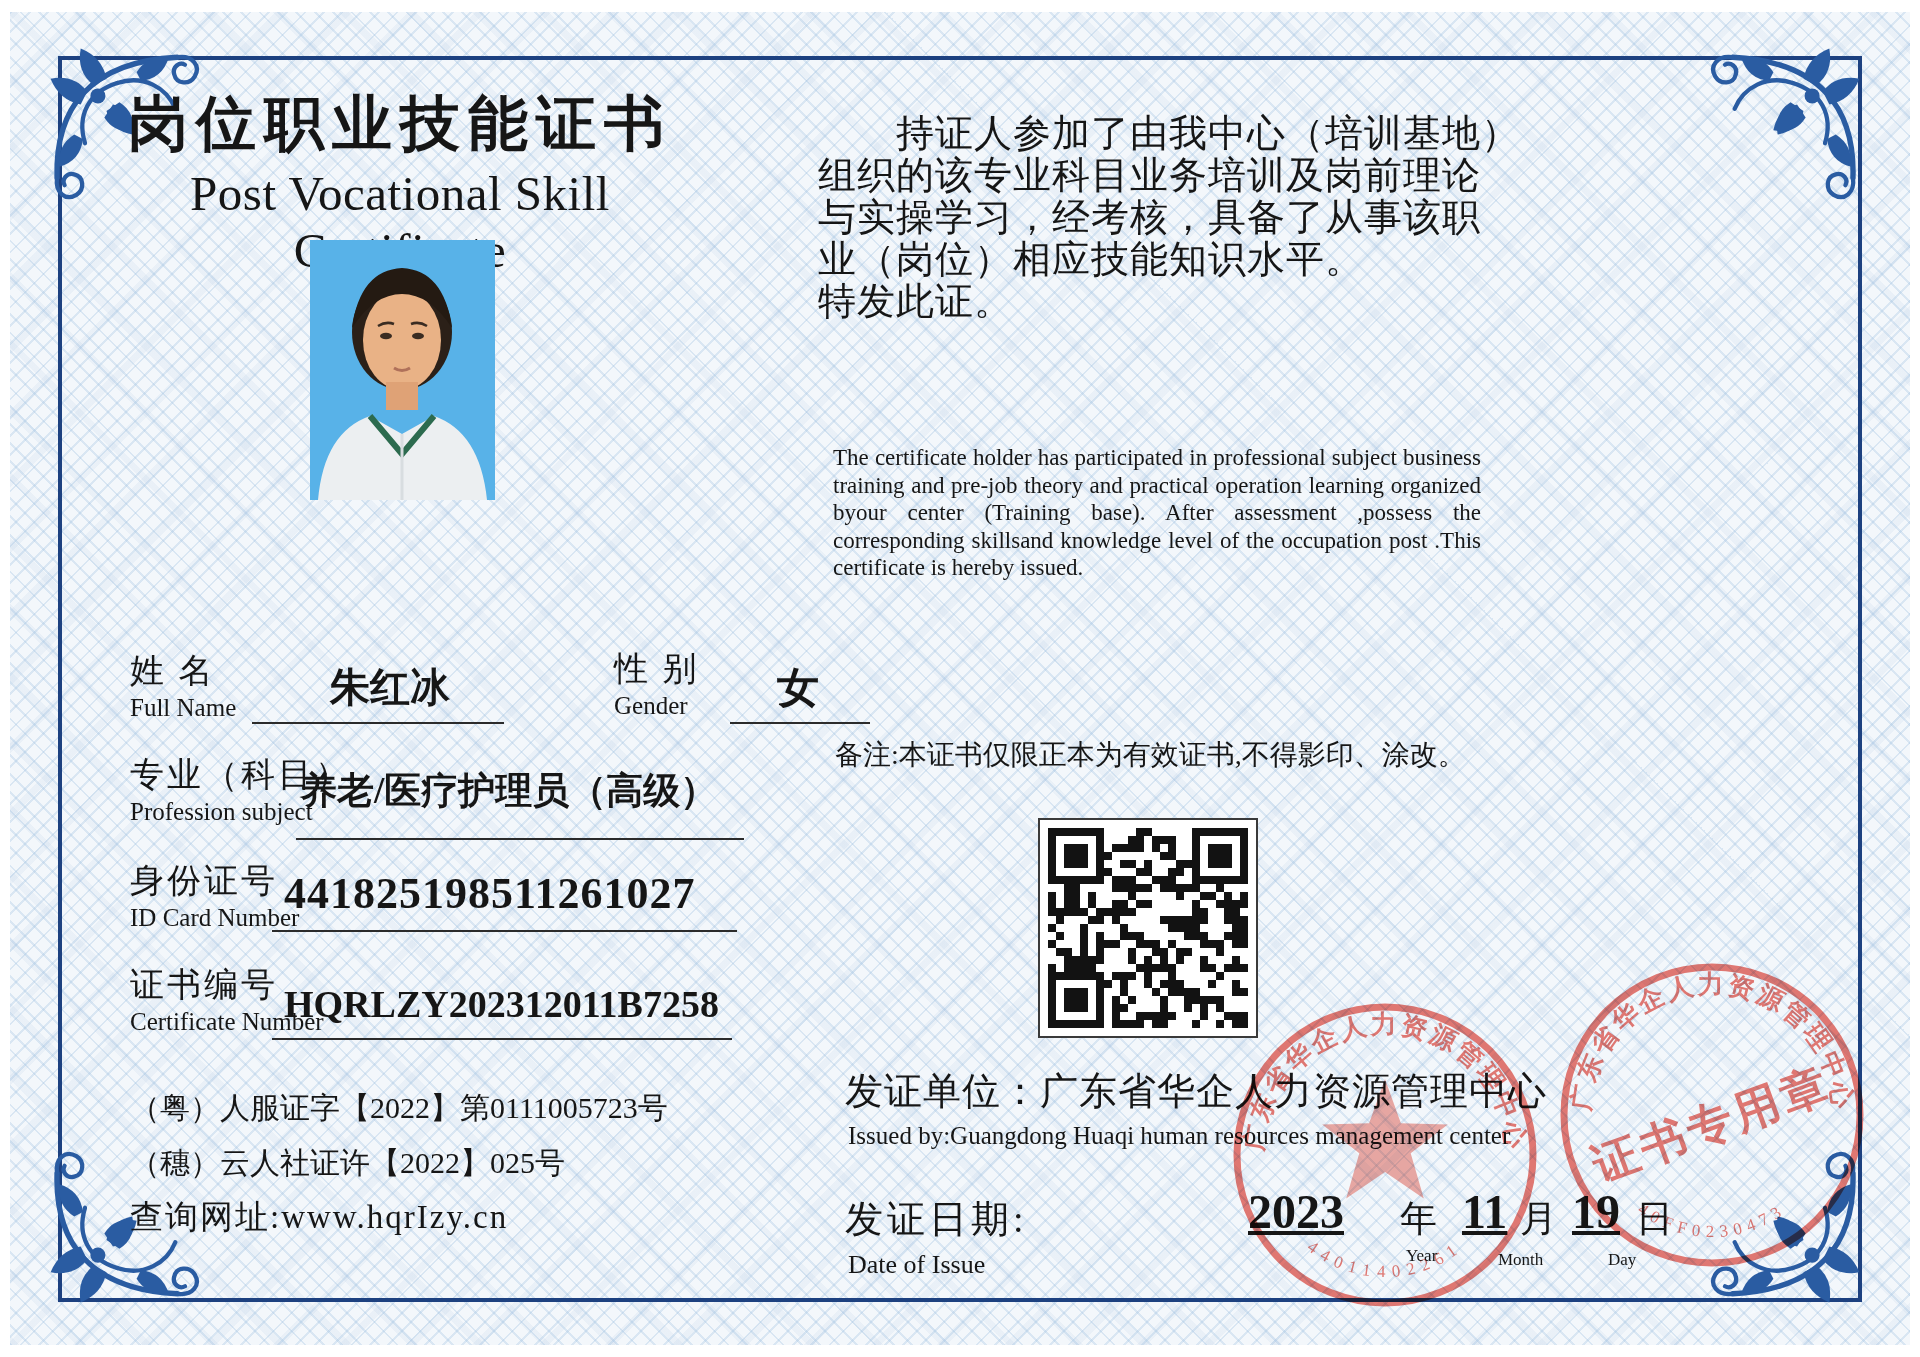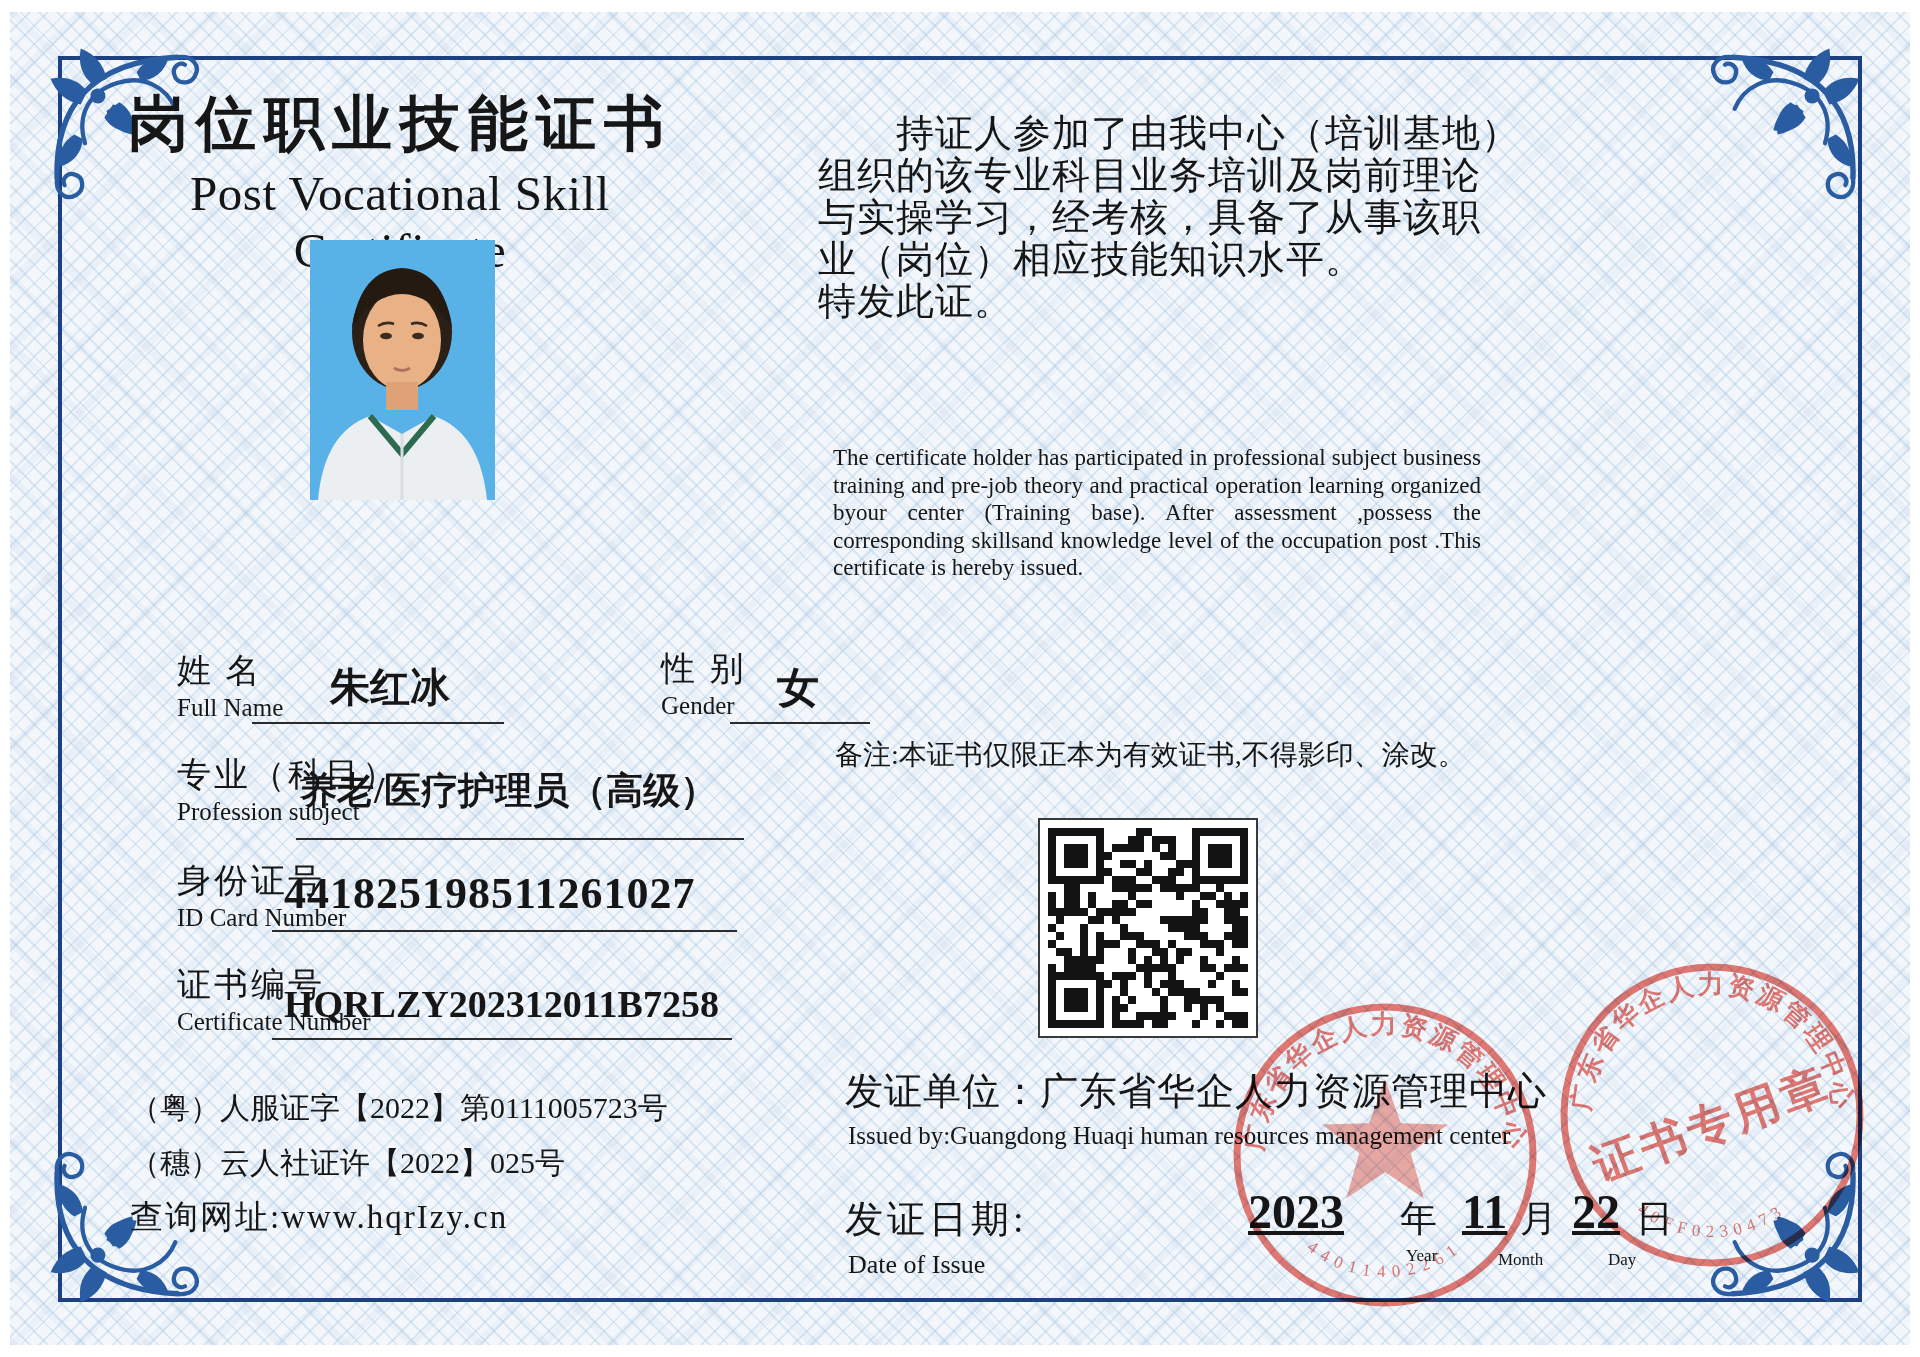--- a/index.html
+++ b/index.html
@@ -5,21 +5,21 @@
   html,body{margin:0;padding:0;background:#e9e9e9;}
   .page{position:relative;width:1920px;height:1357px;background:#ffffff;overflow:hidden;
         font-family:"Liberation Serif","DejaVu Serif",serif;color:#161616;}
   .bg{position:absolute;left:10px;top:12px;right:10px;bottom:12px;background-color:#f3f7fb;
       background-image:
         repeating-linear-gradient(45deg, rgba(158,192,224,.30) 0 2px, transparent 2px 13px),
         repeating-linear-gradient(135deg, rgba(158,192,224,.30) 0 2px, transparent 2px 13px),
         repeating-linear-gradient(45deg, rgba(120,160,205,.08) 0 7px, transparent 7px 47px),
         repeating-linear-gradient(135deg, rgba(120,160,205,.08) 0 7px, transparent 7px 47px);}
   .frame{position:absolute;left:58px;top:56px;width:1796px;height:1238px;border:4px solid #1d4180;}
-  .abs{position:absolute;margin-left:47px;}
+  .abs{position:absolute;}
   .corner{position:absolute;width:172px;height:172px;}
   .corner.tl{left:42px;top:40px;}
   .corner.tr{right:52px;top:40px;transform:scaleX(-1);}
   .corner.bl{left:42px;bottom:46px;transform:scaleY(-1);}
   .corner.br{right:52px;bottom:46px;transform:scale(-1,-1);}
   .title-block{position:absolute;left:118px;top:84px;width:564px;text-align:center;}
   .title-zh{font-size:60px;font-weight:700;letter-spacing:8px;}
   .title-en{font-size:49px;letter-spacing:.5px;}
   .lbl .zh{font-size:34px;letter-spacing:3px;white-space:nowrap;}
   .lbl .en{font-size:25px;margin-top:0px;white-space:nowrap;}
@@ -439,21 +439,21 @@
   <div class="date-en">Date of Issue</div>
 
   <div class="dnum" style="left:1248px;top:1184px">2023</div>
   <div class="dunit" style="left:1400px;top:1194px">年</div>
   <div class="dlab" style="left:1406px;top:1246px">Year</div>
 
   <div class="dnum" style="left:1462px;top:1184px">11</div>
   <div class="dunit" style="left:1520px;top:1194px">月</div>
   <div class="dlab" style="left:1498px;top:1250px">Month</div>
 
-  <div class="dnum" style="left:1572px;top:1184px">22</div>
+  <div class="dnum" style="left:1572px;top:1184px">19</div>
   <div class="dunit" style="left:1636px;top:1194px">日</div>
   <div class="dlab" style="left:1608px;top:1250px">Day</div>
 
   <svg class="stamp" style="left:1225px;top:995px;opacity:.78" width="320" height="320" viewBox="0 0 320 320">
     <circle cx="160" cy="160" r="148" fill="none" stroke="#e4564d" stroke-width="7"></circle>
     <path id="sealTopL" d="M 38,160 A 122,122 0 1 1 282,160" fill="none"></path>
     <text fill="#e4564d" font-size="26" letter-spacing="3" font-weight="bold">
       <textPath href="#sealTopL" startOffset="50%" text-anchor="middle">广东省华企人力资源管理中心</textPath>
     </text>
     <path fill="#ef958c" d="M160,84 L175.9,128.2 L222.8,129.6 L185.7,158.3 L198.8,203.4 L160,177 L121.2,203.4 L134.3,158.3 L97.2,129.6 L144.1,128.2 Z"></path>

